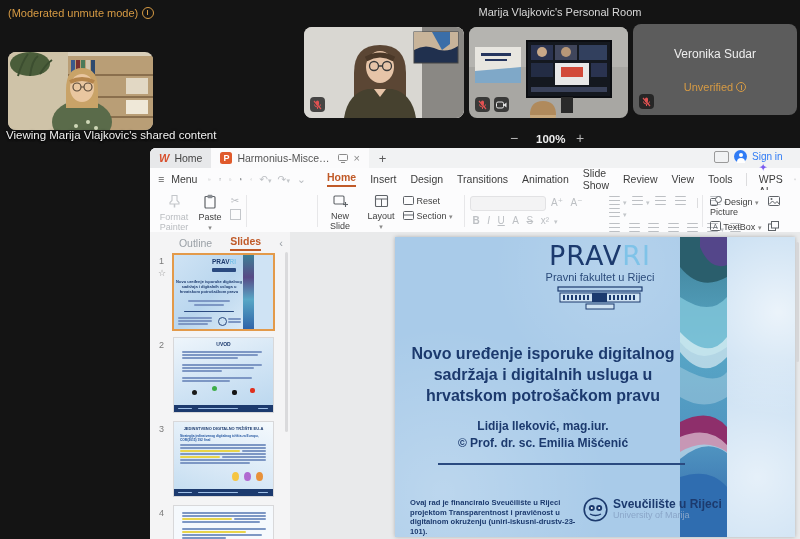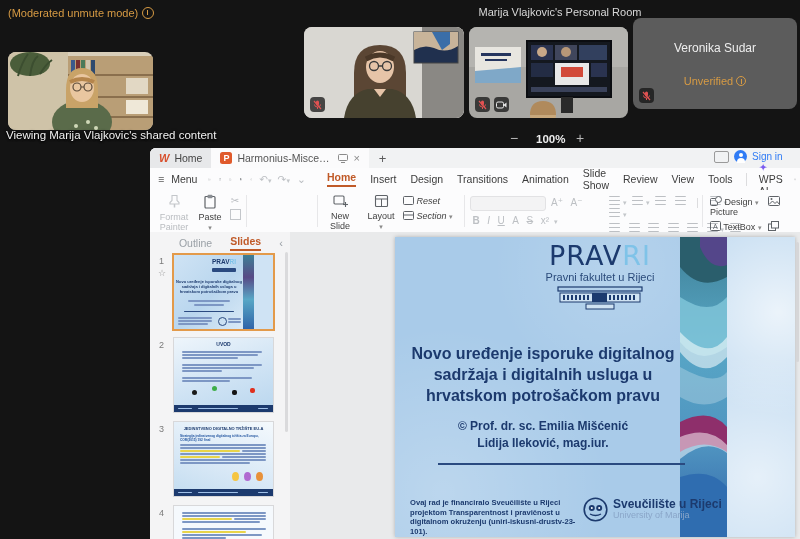--- a/index.html
+++ b/index.html
@@ -207,21 +207,21 @@
         </svg>
     </span>
     <span class="micbadge" style="left:25px;">
       <svg width="11" height="8" viewBox="0 0 11 8">
           <rect x="0.5" y="1" width="7" height="6" rx="1.5" fill="none" stroke="#e8e8e8" stroke-width="1"></rect>
           <path d="M8 3.5 L10.5 1.5 V6.5 L8 4.5 Z" fill="#e8e8e8"></path>
         </svg>
     </span>
   </div>
 
-  <div class="abs vtile" style="left:633px;top:18px;width:164px;height:91px;background:#5c5c5c;display:flex;flex-direction:column;align-items:center;justify-content:center;gap:20px;">
+  <div class="abs vtile" style="left:633px;top:24px;width:164px;height:91px;background:#5c5c5c;display:flex;flex-direction:column;align-items:center;justify-content:center;gap:20px;">
     <div class="namecard">Veronika Sudar</div>
     <div class="unver">
       <span>Unverified</span>
       <span class="iinfo" style="width:8px;height:8px;vertical-align:-1px;"></span>
     </div>
     <span class="micbadge">
       <svg width="9" height="10" viewBox="0 0 9 10">
           <rect x="3" y="0.5" width="3" height="5" rx="1.5" fill="#e05252"></rect>
           <path d="M1.5 4.5 Q1.5 7 4.5 7 Q7.5 7 7.5 4.5 M4.5 7 L4.5 9" stroke="#e05252" stroke-width="1" fill="none"></path>
           <line x1="1" y1="1" x2="8" y2="9" stroke="#e05252" stroke-width="1.2"></line>
@@ -330,21 +330,21 @@
         <span class="rlbl">New Slide</span><span class="caret">▾</span>
       </div>
       <div class="rcell" style="left:211px;top:4px;width:40px;">
         <svg width="15" height="14" viewBox="0 0 15 14">
             <rect x="1.5" y="1.5" width="12" height="11" rx="1" fill="none" stroke="#5f6368" stroke-width="1.1"></rect>
             <line x1="1.5" y1="5" x2="13.5" y2="5" stroke="#5f6368"></line>
             <line x1="7.5" y1="5" x2="7.5" y2="12.5" stroke="#5f6368"></line>
           </svg>
         <span class="rlbl">Layout</span><span class="caret">▾</span>
       </div>
-      <div class="rcell" style="left:253px;top:6px;width:56px;text-align:left;font-style:italic;">
+      <div class="rcell" style="left:253px;top:6px;width:56px;text-align:left;">
         <div><svg width="11" height="9" viewBox="0 0 11 9" style="vertical-align:-1px;">
               <rect x="0.5" y="0.5" width="10" height="8" rx="1" fill="none" stroke="#5f6368"></rect>
             </svg> <span>Reset</span></div>
         <div style="margin-top:5px;"><svg width="11" height="9" viewBox="0 0 11 9" style="vertical-align:-1px;">
               <rect x="0.5" y="0.5" width="10" height="8" rx="1" fill="none" stroke="#5f6368"></rect>
               <line x1="0.5" y1="4" x2="10.5" y2="4" stroke="#5f6368"></line>
             </svg> <span>Section</span> <span class="caret">▾</span></div>
       </div>
       <div class="rsep" style="left:314px;"></div>
       <div class="rcell" style="left:320px;top:6px;width:132px;text-align:left;">
@@ -554,22 +554,22 @@
           </svg>
         </div>
 
         <div id="title" class="navy">
           <div>Novo uređenje isporuke digitalnog</div>
           <div>sadržaja i digitalnih usluga u</div>
           <div>hrvatskom potrošačkom pravu</div>
         </div>
 
         <div id="authors" class="navy">
+          <div>Lidija Ileković, mag.iur.</div>
           <div>© Prof. dr. sc. Emilia Mišćenić</div>
-          <div>Lidija Ileković, mag.iur.</div>
         </div>
 
         <div id="hr"></div>
 
         <div id="funding" class="navy">
           <div>Ovaj rad je financiralo Sveučilište u Rijeci</div>
           <div>projektom Transparentnost i pravičnost u</div>
           <div>digitalnom okruženju (uniri-iskusni-drustv-23-101).</div>
         </div>
 

